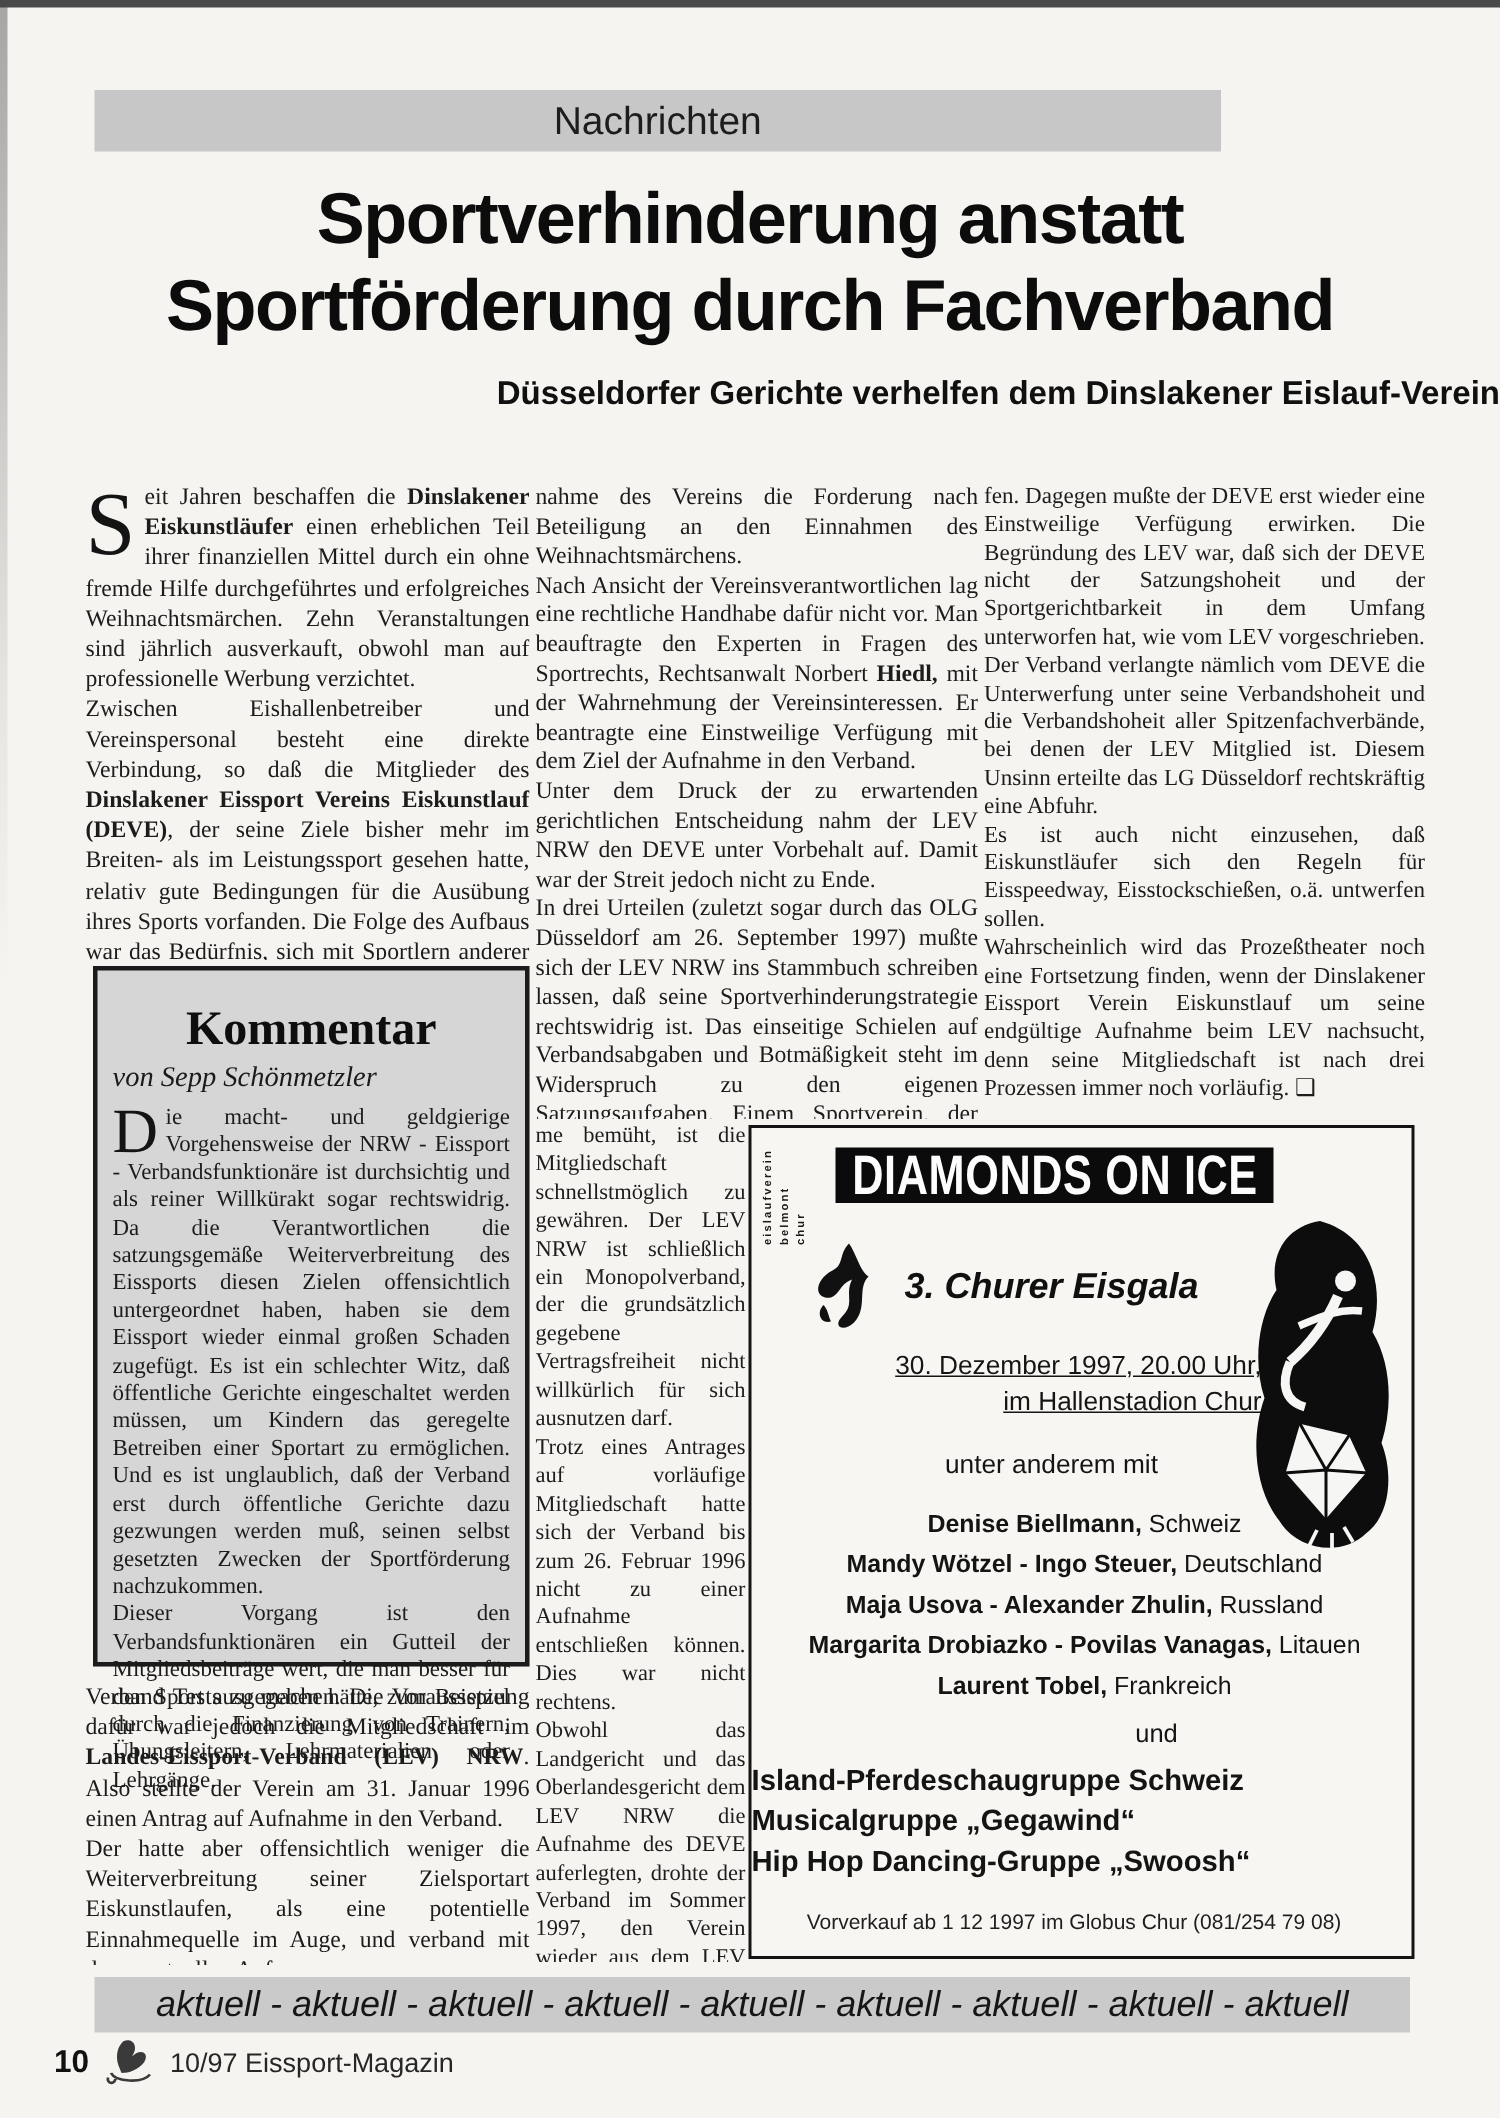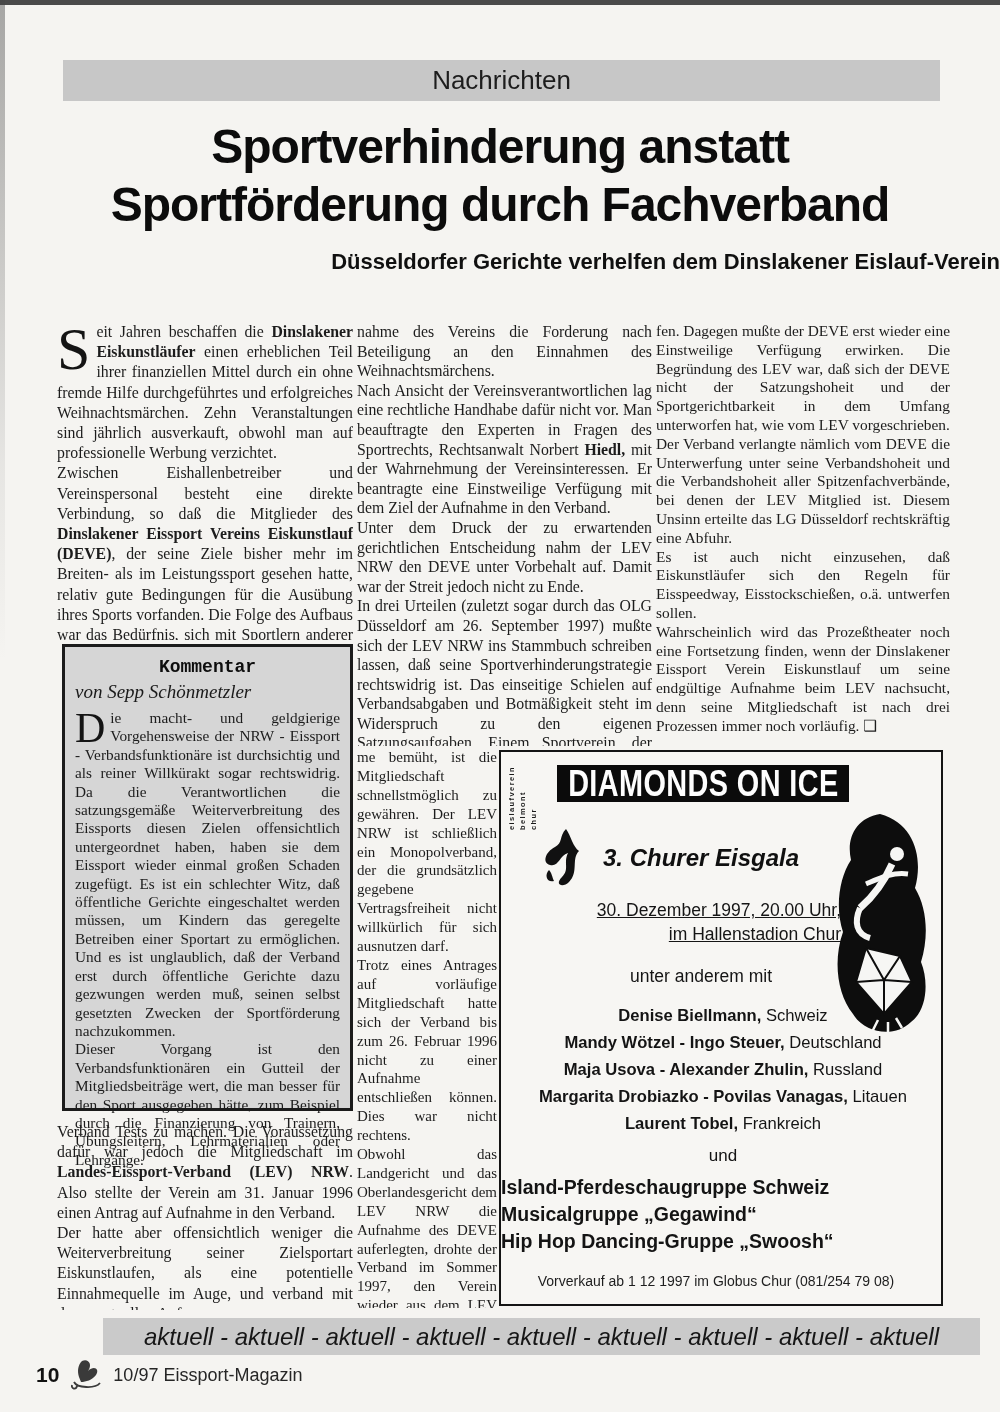--- a/index.html
+++ b/index.html
@@ -8,21 +8,21 @@
     position:relative; width:1000px; height:1412px; overflow:hidden;
     background:#f5f4f1;
     font-family:"Liberation Serif","DejaVu Serif",serif;
     color:#1c1c1c;
   }
   .scan-top { position:absolute; left:0; top:0; width:1000px; height:5px; background:#4a4a4a; }
   .scan-left { position:absolute; left:0; top:0; width:5px; height:660px;
     background:linear-gradient(to bottom, rgba(70,70,70,.45), rgba(120,120,120,.12) 70%, rgba(120,120,120,0)); }
 
   .tagbar {
-    position:absolute; left:63px; top:60px; width:877px; height:41px;
+    position:absolute; left:63px; top:60px; width:751px; height:41px;
     background:#c7c7c7; display:flex; align-items:center; justify-content:center;
     font-family:"Liberation Sans","DejaVu Sans",sans-serif; font-size:26px; color:#1d1d1d;
   }
   .title {
     position:absolute; left:0; top:118px; width:1000px; margin:0;
     font-family:"Liberation Sans","DejaVu Sans",sans-serif; font-weight:bold;
     font-size:48px; line-height:58px; letter-spacing:-1px; text-align:center; color:#0c0c0c;
   }
   .subtitle {
     position:absolute; left:0; top:247px; width:1000px; margin:0;
@@ -44,22 +44,22 @@
   }
   .dropcap2 {
     float:left; font-size:42px; line-height:34px; padding:2px 5px 0 0; color:#141414;
     font-family:"Liberation Serif","DejaVu Serif",serif;
   }
 
   .kommentar {
     position:absolute; left:62px; top:644px; width:291px; height:467px; box-sizing:border-box;
     background:#d6d6d6; border:3px solid #1b1b1b; padding:8px 10px;
   }
-  .kom-title { font-family:Liberation Mono, monospace; font-weight:bold;
-    font-size:18px; text-align:center; margin-top:2px; color:#0e0e0e; }
+  .kom-title { font-family:Liberation Serif, serif; font-weight:bold;
+    font-size:32px; text-align:center; margin-top:12px; color:#0e0e0e; }
   .kom-byline { font-style:italic; font-size:19px; margin:4px 0 6px; color:#1a1a1a; }
   .kommentar p { margin:0; text-align:justify; font-size:15.3px; line-height:18.4px; }
 
   .ad {
     position:absolute; left:499px; top:750px; width:444px; height:556px; box-sizing:border-box;
     border:2px solid #141414; background:#f7f6f3;
     font-family:"Liberation Sans","DejaVu Sans",sans-serif; color:#141414;
   }
   .ad-vert {
     position:absolute; left:5px; top:14px;
@@ -81,30 +81,30 @@
   }
   .ad-dates {
     position:absolute; left:50px; top:146px; width:290px; text-align:right;
     font-size:17.5px; line-height:24px; color:#151515;
   }
   .ad-dates span { text-decoration:underline; }
   .ad-dancer { position:absolute; left:327px; top:60px; }
   .ad-intro { position:absolute; left:20px; top:214px; width:360px; text-align:center; font-size:17.5px; }
   .ad-names { position:absolute; left:0; top:250px; width:444px; text-align:center;
     font-size:16.6px; line-height:27px; }
-  .ad-und { position:absolute; left:0; top:394px; width:444px; text-align:center; font-size:17px; }
+  .ad-und { position:absolute; left:0; top:394px; width:444px; text-align:center; font-size:17px;padding-left:48px; }
   .ad-groups { position:absolute; left:0; top:422px; width:444px; text-align:left;
     font-weight:bold; font-size:19.5px; line-height:27px; }
   .ad-presale { position:absolute; left:30px; top:521px; width:370px; text-align:center; font-size:14px; color:#1e1e1e; }
 
   .ticker {
     position:absolute; left:63px; top:1318px; width:877px; height:37px; background:#cacaca;
     display:flex; align-items:center; justify-content:center;
     font-family:"Liberation Sans","DejaVu Sans",sans-serif; font-style:italic;
-    font-size:24px; color:#161616;margin-left:40px;
+    font-size:24px; color:#161616;
   }
   .pagefoot {
     position:absolute; left:36px; top:1354px; height:42px;
     display:flex; align-items:center; gap:9px;
     font-family:"Liberation Sans","DejaVu Sans",sans-serif;
   }
   .page-num { font-weight:bold; font-size:21px; color:#111; }
   .issue { font-size:18px; color:#262626; }
   b { font-weight:bold; }
 </style>

